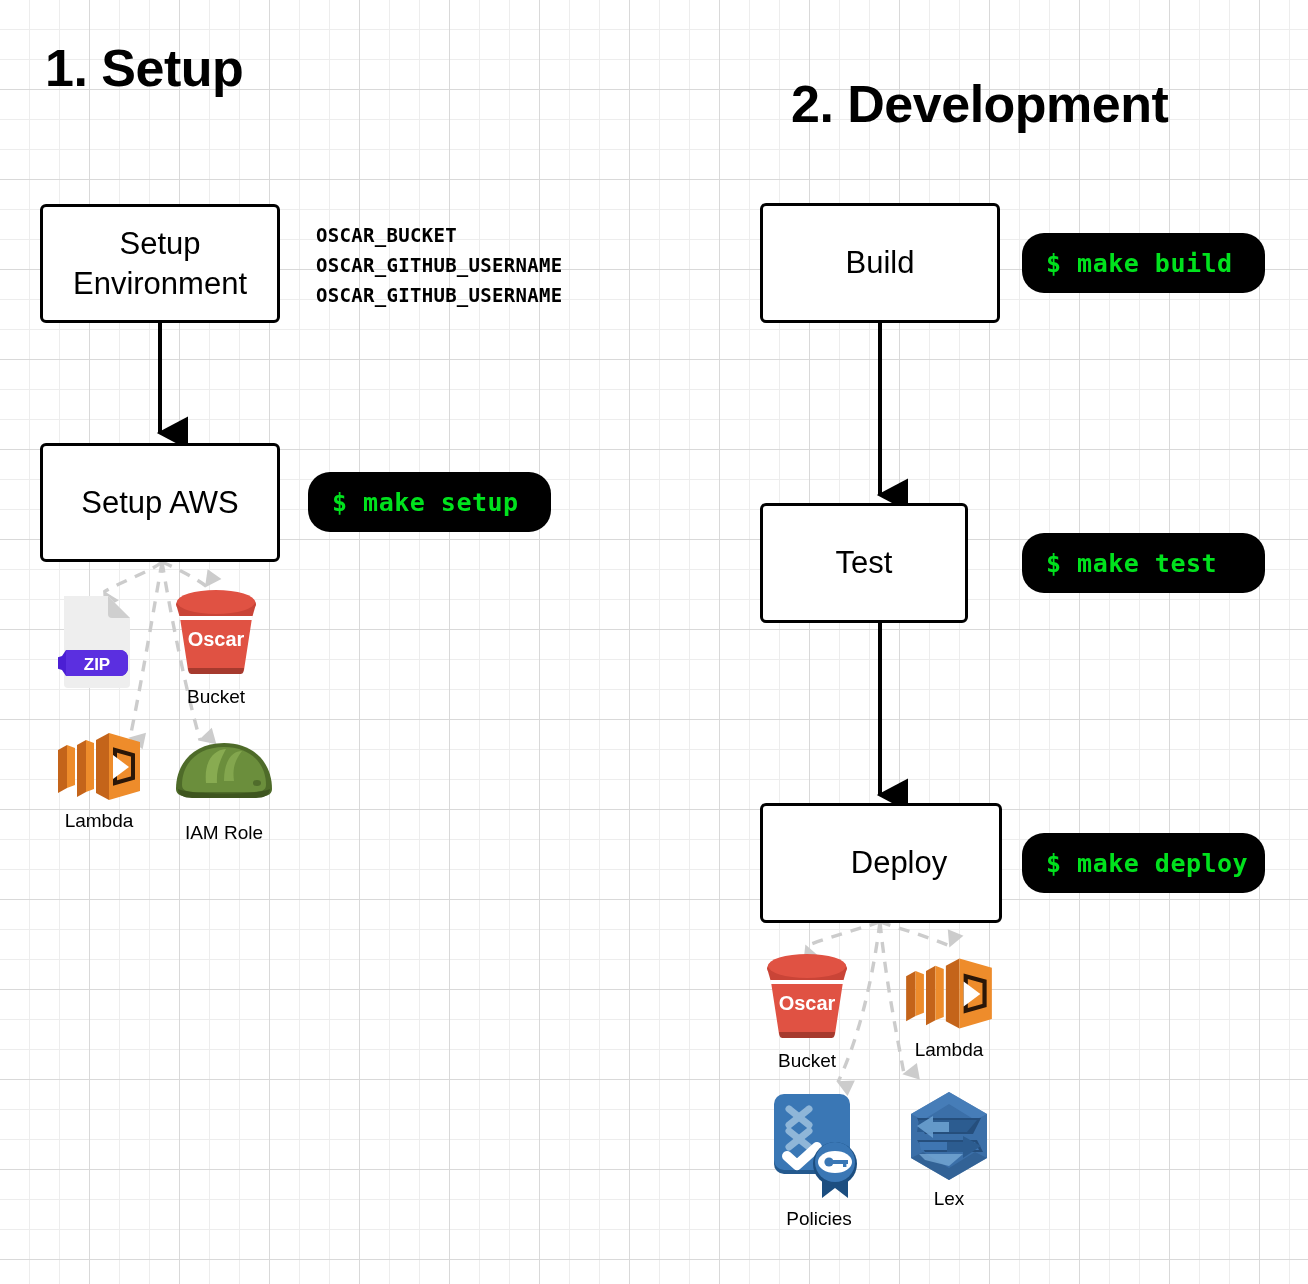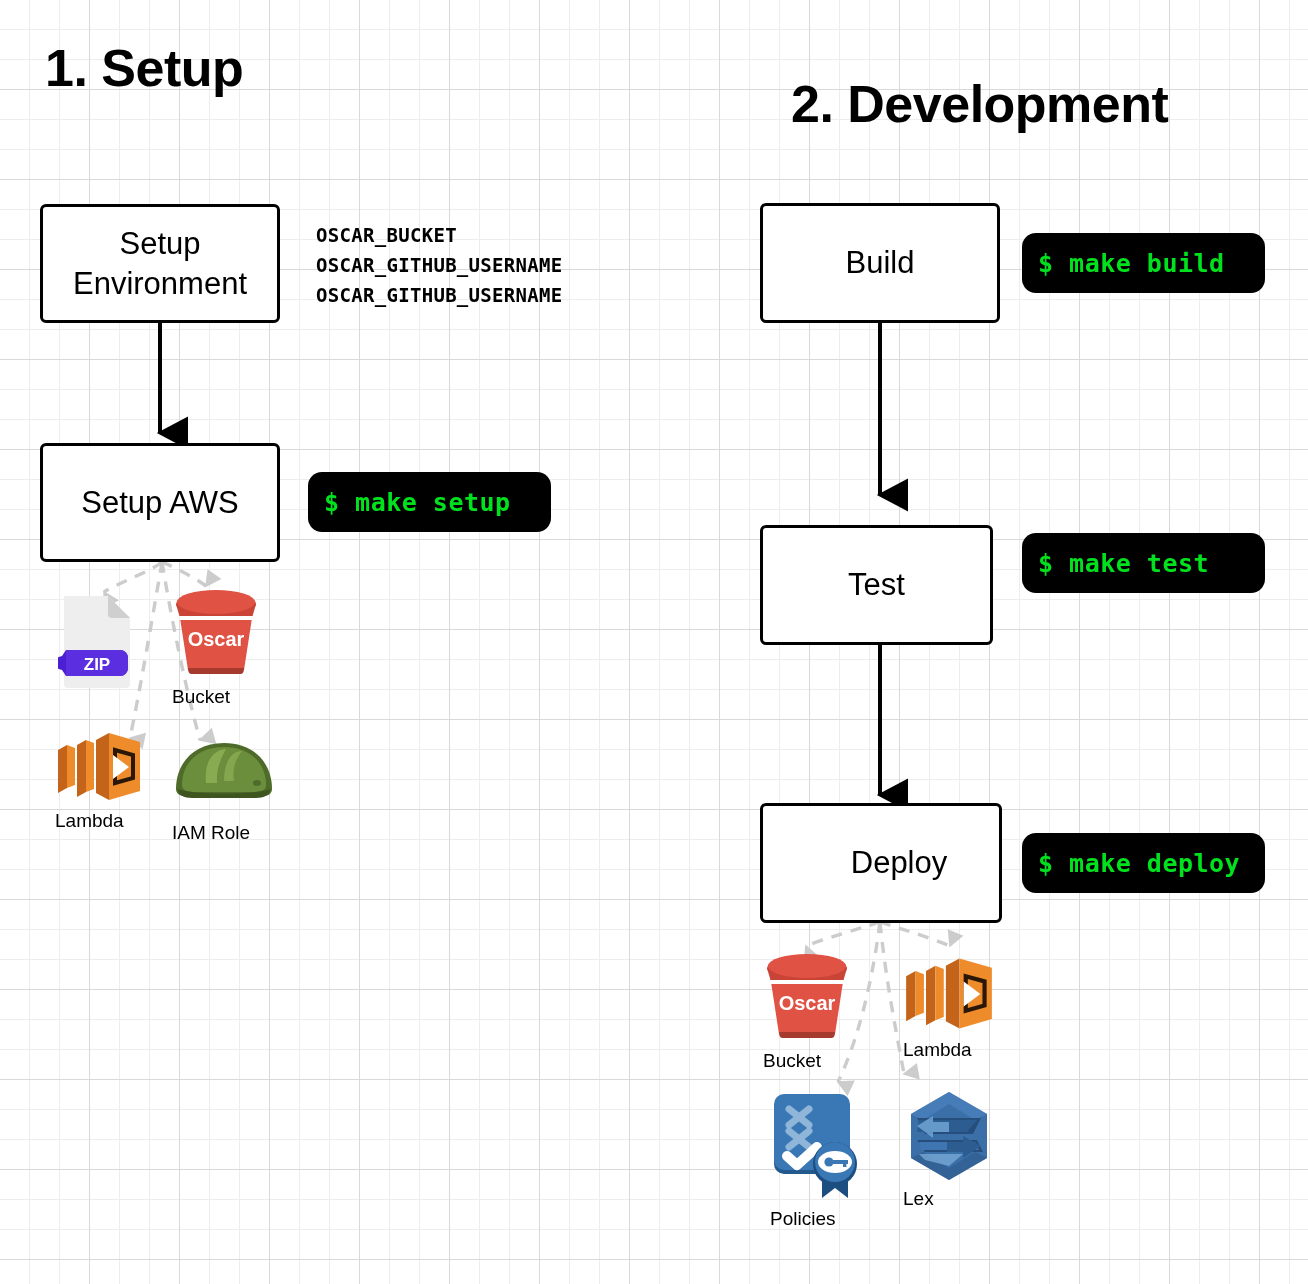--- a/index.html
+++ b/index.html
@@ -51,24 +51,24 @@
     font-size: 31px;
     line-height: 1.28;
     color: #000000;
   }
 
   
   .term-chip {
     position: absolute;
     box-sizing: border-box;
     background: #000000;
-    border-radius: 14px;
+    border-radius: 22px;
     display: flex;
     align-items: center;
-    padding-left: 16px;
+    padding-left: 24px;
     font-family: "DejaVu Sans Mono", monospace;
     font-weight: bold;
     font-size: 25px;
     color: #00e21d;
     letter-spacing: 0.5px;
     white-space: nowrap;
   }
 
   
   #env-list {
@@ -89,21 +89,21 @@
     left: 0; top: 0;
     width: 1308px; height: 1284px;
     pointer-events: none;
   }
 
   
   .res {
     position: absolute;
     display: flex;
     flex-direction: column;
-    align-items: flex-start;
+    align-items: center;
   }
   .res-label {
     font-family: "Liberation Sans", sans-serif;
     font-size: 19px;
     color: #000000;
     margin-top: 2px;
     white-space: nowrap;
   }
   .res-glyph { position: relative; }
 </style>
@@ -221,21 +221,21 @@
       </svg>
     </div>
     <div class="res-label">IAM Role</div>
   </div>
 
   <div class="node-box" id="box-build" style="left:760px; top:203px; width:240px; height:120px;justify-content:center;">
     <span>Build</span>
   </div>
   <div class="term-chip" style="left:1022px; top:233px; width:243px; height:60px;">$ make build</div>
 
-  <div class="node-box" id="box-test" style="left:760px; top:503px; width:233px; height:120px;margin-top:22px;">
+  <div class="node-box" id="box-test" style="left:760px; top:503px; width:208px; height:120px;">
     <span>Test</span>
   </div>
   <div class="term-chip" style="left:1022px; top:533px; width:243px; height:60px;">$ make test</div>
 
   <div class="node-box" id="box-deploy" style="left:760px; top:803px; width:242px; height:120px;padding-left:36px;">
     <span>Deploy</span>
   </div>
   <div class="term-chip" style="left:1022px; top:833px; width:243px; height:60px;">$ make deploy</div>
 
   <div class="res" style="left:763px; top:952px;">

